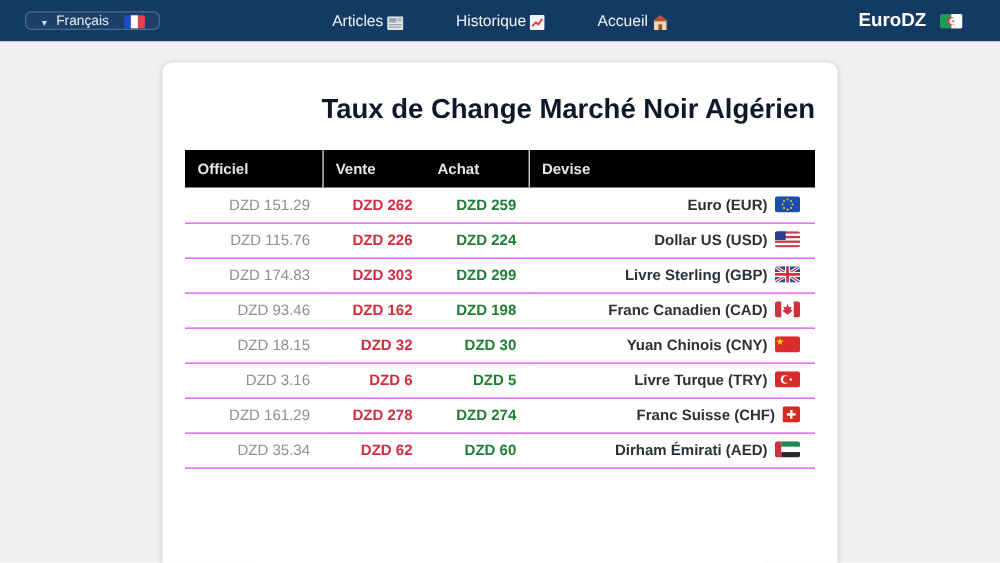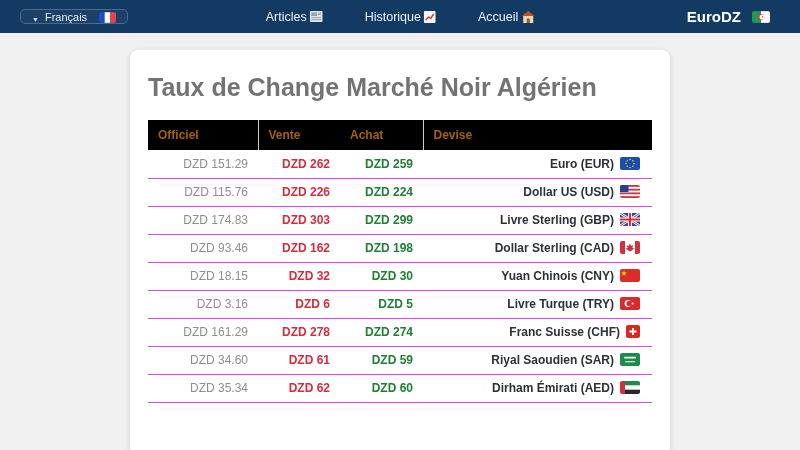--- a/index.html
+++ b/index.html
@@ -32,48 +32,48 @@
     font-family:"Liberation Sans",sans-serif;
   }
   .lang-btn .caret{font-size:7px;color:#cfd9e6;}
   .nav-links{
     position:absolute;left:50%;top:0;height:100%;
     transform:translateX(-50%);
     display:flex;align-items:center;gap:42px;
   }
   .nav-link{
     color:#eef2f7;font-size:12.5px;text-decoration:none;
-    display:flex;align-items:center;gap:3px;cursor:pointer;
+    display:flex;align-items:flex-end;gap:3px;cursor:pointer;
   }
   .brand{
     margin-left:auto;display:flex;align-items:center;gap:5px;
     color:#ffffff;font-weight:bold;font-size:15px;cursor:pointer;
   }
   
   .card{
     width:540px;height:420px;margin:17px auto 0;
     background:#ffffff;border-radius:8px;
     box-shadow:0 1px 5px rgba(0,0,0,0.15);
     padding:22px 18px 30px;
   }
   .title{
-    margin:0;text-align:left;
-    font-size:25px;line-height:30px;font-weight:bold;color:#737373;
+    margin:0;text-align:right;
+    font-size:22px;line-height:30px;font-weight:bold;color:#0f172a;
   }
   .subtitle{
     margin:21px 0 0;text-align:center;
     font-style:italic;font-size:11.5px;line-height:14px;color:#767676;
   }
   
   table{
     width:100%;border-collapse:collapse;margin-top:18px;
     font-size:12px;table-layout:fixed;
   }
   thead th{
-    background:var(--header-bg);color:#a16207;
+    background:var(--header-bg);color:#e5e5e5;
     text-align:left;font-weight:bold;
     height:30px;padding:0 10px;font-size:12px;
   }
   th.b-left{border-left:1px solid #c9ced3;}
   tbody td{
     height:28px;border-bottom:1px solid #d946ef;
     text-align:right;padding:0 10px;font-weight:bold;white-space:nowrap;
   }
   td.officiel{color:var(--official-gray);font-weight:normal;}
   td.vente{color:var(--sell-red);}
@@ -211,21 +211,21 @@
                 <path d="M10,0 V13 M0,6.5 H20" stroke="#d0313d" stroke-width="2.2"></path>
               </svg></span>
     </td>
   </tr>
 
   <tr>
     <td class="officiel">DZD 93.46</td>
     <td class="vente">DZD 162</td>
     <td class="achat">DZD 198</td>
     <td class="devise">
-      <span class="devise-label">Dollar Sterling (CAD)</span><span class="flag"><svg width="20" height="13" viewBox="0 0 20 13">
+      <span class="devise-label">Franc Canadien (CAD)</span><span class="flag"><svg width="20" height="13" viewBox="0 0 20 13">
                 <rect width="20" height="13" fill="#ffffff"></rect>
                 <rect width="5" height="13" fill="#d0313d"></rect>
                 <rect x="15" width="5" height="13" fill="#d0313d"></rect>
                 <path d="M10 2 L11 4.8 L13.3 4.3 L12.3 6.8 L14.3 7.4 L10 10.8 L5.7 7.4 L7.7 6.8 L6.7 4.3 L9 4.8 Z" fill="#d0313d"></path>
               </svg></span>
     </td>
   </tr>
 
   <tr>
     <td class="officiel">DZD 18.15</td>
@@ -259,32 +259,20 @@
     <td class="achat">DZD 274</td>
     <td class="devise">
       <span class="devise-label">Franc Suisse (CHF)</span><span class="flag"><svg width="14" height="13" viewBox="0 0 14 13">
                 <rect width="14" height="13" fill="#d52b1e"></rect>
                 <rect x="6" y="3" width="2" height="7" fill="#ffffff"></rect>
                 <rect x="3.5" y="5.5" width="7" height="2" fill="#ffffff"></rect>
               </svg></span>
     </td>
   </tr>
 
-  <tr>
-    <td class="officiel">DZD 34.60</td>
-    <td class="vente">DZD 61</td>
-    <td class="achat">DZD 59</td>
-    <td class="devise">
-      <span class="devise-label">Riyal Saoudien (SAR)</span><span class="flag"><svg width="20" height="13" viewBox="0 0 20 13">
-                <rect width="20" height="13" fill="#1f8a4c"></rect>
-                <rect x="4" y="3.8" width="12" height="1.7" rx="0.8" fill="#ffffff"></rect>
-                <rect x="5" y="8.2" width="10" height="1.1" rx="0.5" fill="#ffffff"></rect>
-              </svg></span>
-    </td>
-  </tr>
 
   <tr>
     <td class="officiel">DZD 35.34</td>
     <td class="vente">DZD 62</td>
     <td class="achat">DZD 60</td>
     <td class="devise">
       <span class="devise-label">Dirham Émirati (AED)</span><span class="flag"><svg width="20" height="13" viewBox="0 0 20 13">
                 <rect width="20" height="13" fill="#ffffff"></rect>
                 <rect x="5" width="15" height="4.33" fill="#1f8a4c"></rect>
                 <rect x="5" y="8.67" width="15" height="4.33" fill="#26282b"></rect>

